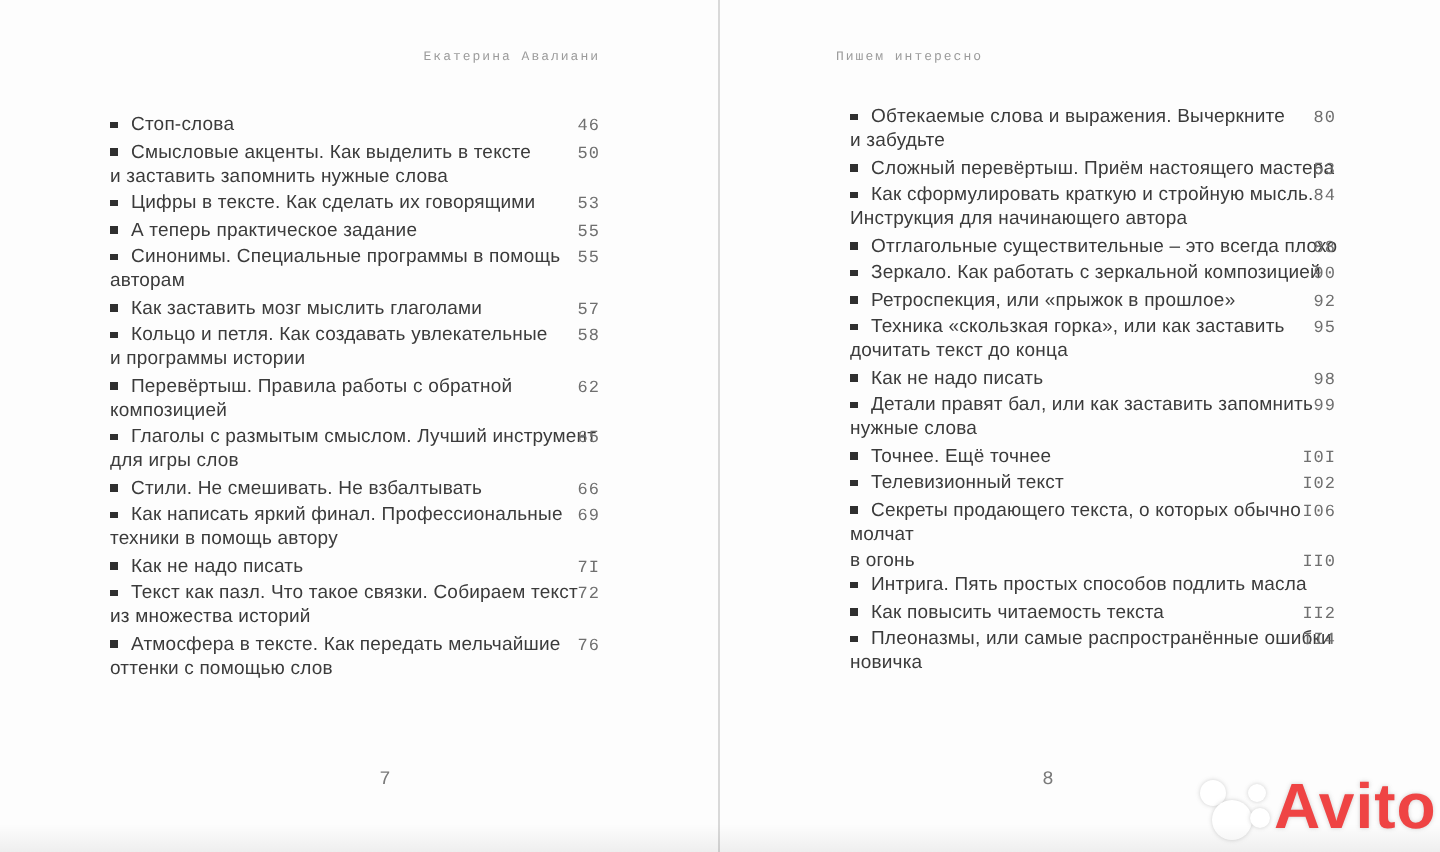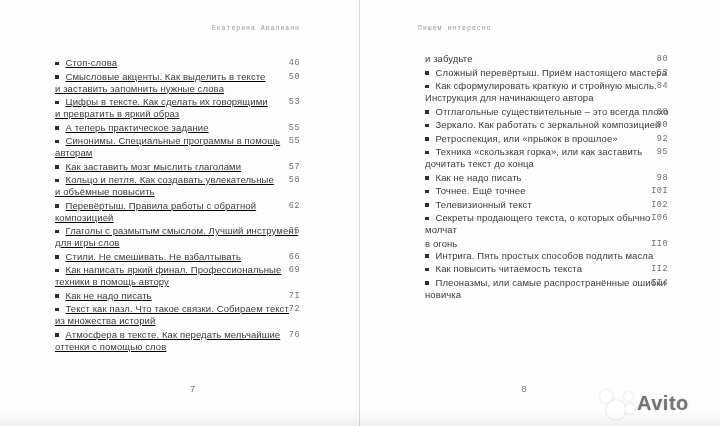--- a/index.html
+++ b/index.html
@@ -19,21 +19,21 @@
   .page{width:360px;height:426px;position:relative;box-sizing:border-box;}
   .page.left{border-right:1px solid #d9d9d9;}
   .running-head{
     position:absolute;top:25px;
     font-family:"Liberation Mono","DejaVu Sans Mono",monospace;
     font-size:6.5px;letter-spacing:1px;color:#9b9b9b;
   }
   .page.left .running-head{left:55px;width:245px;text-align:right;}
   .page.right .running-head{left:58px;}
   .toc{position:absolute;left:55px;width:245px;}
-  .page.left .toc{top:57px;text-decoration:underline;}
+  .page.left .toc{top:57px;}
   .page.right .toc{left:65px;width:243px;top:53px;}
   .entry{position:relative;margin-bottom:1.5px;}
   .line{
     font-size:9.5px;line-height:12px;color:#3b3b3b;
     white-space:nowrap;letter-spacing:0.1px;
   }
   .bullet{
     display:inline-block;width:3.5px;height:3.5px;background:#2f2f2f;
     margin-right:7px;position:relative;top:-1px;
   }
@@ -55,21 +55,21 @@
     display:flex;align-items:center;pointer-events:none;
   }
   .wm-logo{position:relative;width:38px;height:36px;flex:none;}
   .wm-logo i{position:absolute;border-radius:50%;background:#fff;
     box-shadow:0 0 2px rgba(120,120,120,0.35);}
   .wm-c1{width:13px;height:13px;left:1px;top:5px;}
   .wm-c2{width:20px;height:20px;left:7px;top:15px;}
   .wm-c3{width:9px;height:9px;left:25px;top:7px;}
   .wm-c4{width:10px;height:10px;left:26px;top:19px;}
   .wm-text{
-    font-size:20px;font-weight:bold;color:#737373;letter-spacing:0.5px;
+    font-size:32px;font-weight:bold;color:#ef4444;letter-spacing:0.5px;
     text-shadow:0 0 2px rgba(120,120,120,0.35);
     font-family:"Liberation Sans",sans-serif;
   }
 </style>
 </head>
 <body>
 
 <div class="spread">
 
   <div class="page left">
@@ -79,39 +79,38 @@
           <div class="line"><span class="bullet"></span>Стоп-слова</div>
           <span class="pagenum">46</span>
         </div>
         <div class="entry">
           <div class="line"><span class="bullet"></span>Смысловые акценты. Как выделить в тексте</div>
           <div class="line">и заставить запомнить нужные слова</div>
           <span class="pagenum">50</span>
         </div>
         <div class="entry">
           <div class="line"><span class="bullet"></span>Цифры в тексте. Как сделать их говорящими</div>
-          <div class="line">и превратить в яркий образ</div>
           <span class="pagenum">53</span>
         </div>
         <div class="entry">
           <div class="line"><span class="bullet"></span>А теперь практическое задание</div>
           <span class="pagenum">55</span>
         </div>
         <div class="entry">
           <div class="line"><span class="bullet"></span>Синонимы. Специальные программы в помощь</div>
           <div class="line">авторам</div>
           <span class="pagenum">55</span>
         </div>
         <div class="entry">
           <div class="line"><span class="bullet"></span>Как заставить мозг мыслить глаголами</div>
           <span class="pagenum">57</span>
         </div>
         <div class="entry">
           <div class="line"><span class="bullet"></span>Кольцо и петля. Как создавать увлекательные</div>
-          <div class="line">и объёмные повысить</div>
+          <div class="line">и программы истории</div>
           <span class="pagenum">58</span>
         </div>
         <div class="entry">
           <div class="line"><span class="bullet"></span>Перевёртыш. Правила работы с обратной</div>
           <div class="line">композицией</div>
           <span class="pagenum">62</span>
         </div>
         <div class="entry">
           <div class="line"><span class="bullet"></span>Глаголы с размытым смыслом. Лучший инструмент</div>
           <div class="line">для игры слов</div>
@@ -141,20 +140,21 @@
           <span class="pagenum">76</span>
         </div>
       </div>
     <div class="folio">7</div>
   </div>
 
   <div class="page right">
     <div class="running-head">Пишем интересно</div>
     <div class="toc">
         <div class="entry">
+          <div class="line"><span class="bullet"></span>Обтекаемые слова и выражения. Вычеркните</div>
           <div class="line">и забудьте</div>
           <span class="pagenum">80</span>
         </div>
         <div class="entry">
           <div class="line"><span class="bullet"></span>Сложный перевёртыш. Приём настоящего мастера</div>
           <span class="pagenum">53</span>
         </div>
         <div class="entry">
           <div class="line"><span class="bullet"></span>Как сформулировать краткую и стройную мысль.</div>
           <div class="line">Инструкция для начинающего автора</div>
@@ -173,20 +173,25 @@
           <span class="pagenum">92</span>
         </div>
         <div class="entry">
           <div class="line"><span class="bullet"></span>Техника «скользкая горка», или как заставить</div>
           <div class="line">дочитать текст до конца</div>
           <span class="pagenum">95</span>
         </div>
         <div class="entry">
           <div class="line"><span class="bullet"></span>Как не надо писать</div>
           <span class="pagenum">98</span>
+        </div>
+        <div class="entry">
+          <div class="line"><span class="bullet"></span>Детали правят бал, или как заставить запомнить</div>
+          <div class="line">нужные слова</div>
+          <span class="pagenum">99</span>
         </div>
         <div class="entry">
           <div class="line"><span class="bullet"></span>Точнее. Ещё точнее</div>
           <span class="pagenum">I0I</span>
         </div>
         <div class="entry">
           <div class="line"><span class="bullet"></span>Телевизионный текст</div>
           <span class="pagenum">I02</span>
         </div>
         <div class="entry">

